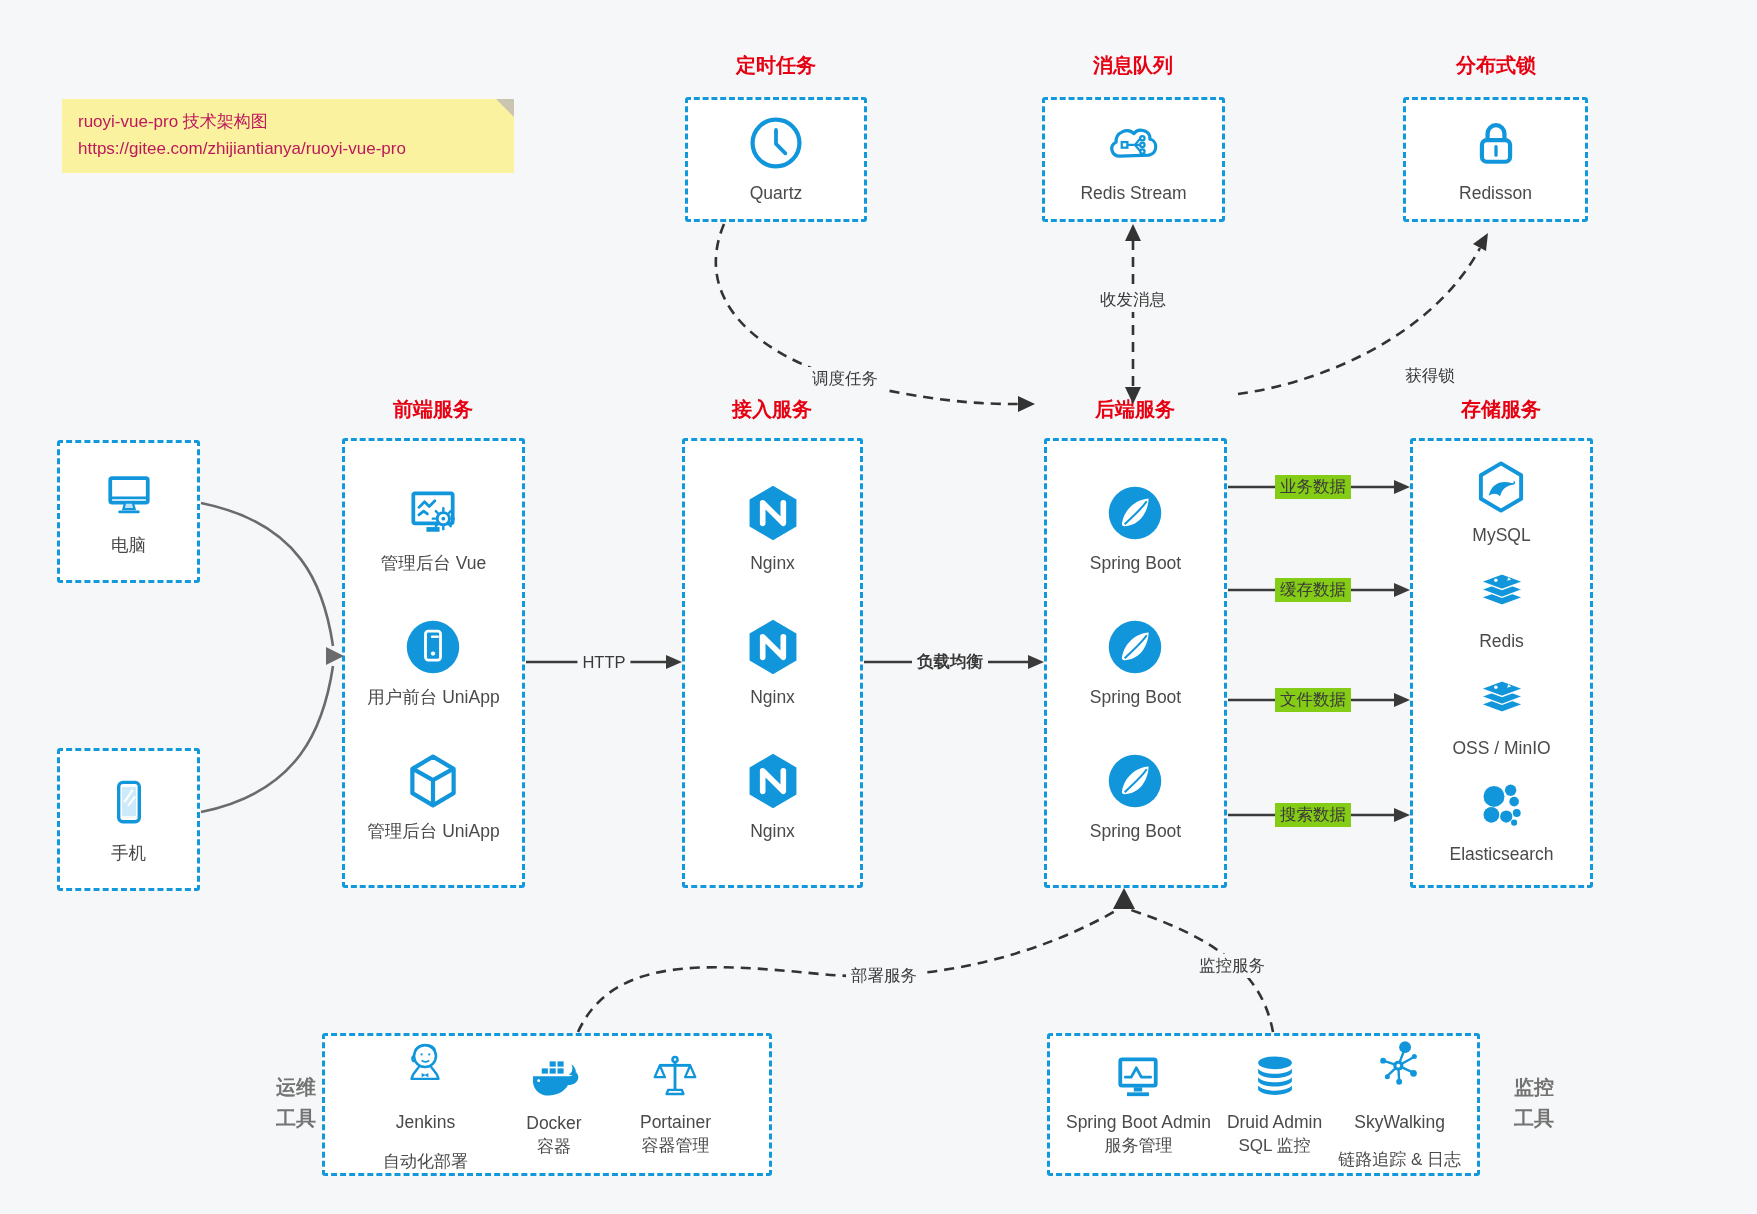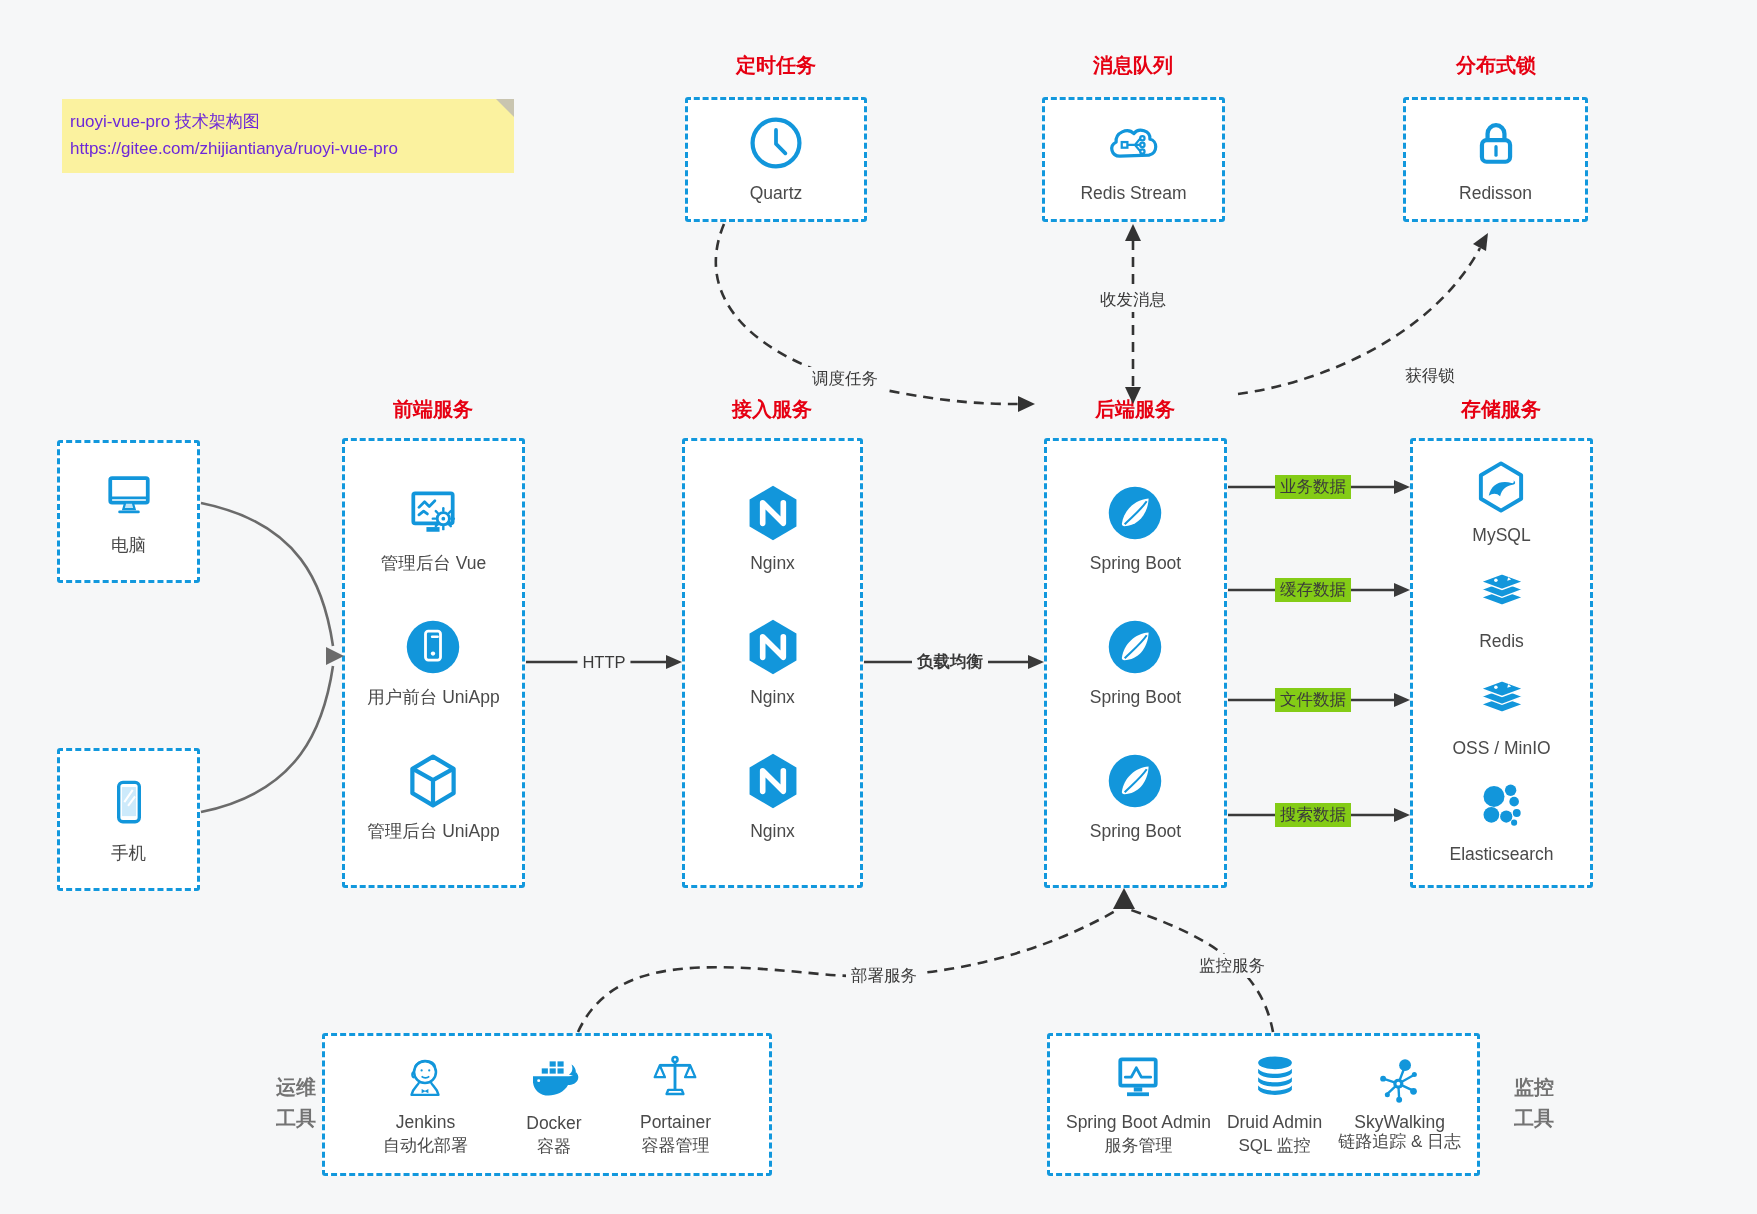--- a/index.html
+++ b/index.html
@@ -1,19 +1,19 @@
 <!DOCTYPE html>
 <html><head>
 <meta charset="utf-8">
 <style>
   html,body { margin:0; padding:0; background:#f6f7f8; font-family:"Liberation Sans", sans-serif; }
   #canvas { position:relative; width:1757px; height:1214px; background:#f6f7f8; overflow:hidden; }
 
   .note { position:absolute; left:62px; top:99px; width:452px; height:74px; background:#fbf29f;
-          color:#6d28d9; font-size:17px; line-height:1.6; padding:9px 0 0 8px; box-sizing:border-box; z-index:2; }
+          color:#be185d; font-size:17px; line-height:1.6; padding:9px 0 0 16px; box-sizing:border-box; z-index:2; }
   .note .fold { position:absolute; top:0; right:0; width:0; height:0;
                 border-top:18px solid #c9c5b0; border-left:18px solid transparent; }
 
   .dbox { position:absolute; border:3px dashed #1298dd; background:#ffffff; border-radius:3px;
           box-sizing:border-box; z-index:2; display:flex; }
   .vcol  { flex-direction:column; justify-content:space-evenly; align-items:center; }
   .hrow  { flex-direction:row; justify-content:space-evenly; align-items:center; }
 
   .unit { display:flex; flex-direction:column; align-items:center; gap:9px; }
   .unit .icon { width:60px; height:60px; }
@@ -286,21 +286,21 @@
             <circle cx="38" cy="44" r="7"></circle>
             <circle cx="50" cy="40" r="4.5"></circle>
             <circle cx="47" cy="51" r="3.5"></circle>
           </svg>
       </div>
       <div class="itm-label">Elasticsearch</div>
     </div>
   </div>
 
   <div class="dbox hrow" style="left:322px; top:1033px; width:450px; height:143px;">
-    <div class="unit" style="gap:6px;">
+    <div class="unit" style="gap:22px;">
       <div class="icon" style="width:54px;height:54px;">
         <svg viewBox="0 0 64 64" fill="none" stroke="#1296db">
           <circle cx="32" cy="25" r="13" stroke-width="3"></circle>
           <path d="M20 19 C24 10 42 9 44 19" stroke-width="2.6"></path>
           <path d="M19 25 C16 25 16 31 19.5 31.5" stroke-width="2.4"></path>
           <path d="M16 52 C18 43 24 41 25 37 M48 52 C46 43 40 41 39 37 M16 52 H48" stroke-width="2.8" stroke-linecap="round"></path>
           <circle cx="28" cy="23" r="1.3" fill="#1296db" stroke="none"></circle>
             <circle cx="37" cy="23" r="1.3" fill="#1296db" stroke="none"></circle>
           <path d="M28 30 C30.5 32.5 34.5 32.5 37 30" stroke-width="2"></path>
           <path d="M28 45 l4 2 4 -2 v5 l-4 -2 -4 2 z" fill="#1296db" stroke="none"></path>
@@ -361,21 +361,21 @@
         <svg viewBox="0 0 64 64" fill="#1296db">
           <ellipse cx="32" cy="14" rx="20" ry="7.5"></ellipse>
           <path d="M12 21 C18 29 46 29 52 21 L52 26 C46 34 18 34 12 26 Z"></path>
           <path d="M12 31 C18 39 46 39 52 31 L52 36 C46 44 18 44 12 36 Z"></path>
           <path d="M12 41 C18 49 46 49 52 41 L52 46 C46 54 18 54 12 46 Z"></path>
         </svg>
       </div>
       <div class="itm-label">Druid Admin</div>
       <div class="sub-label" style="margin-top:-6px;">SQL 监控</div>
     </div>
-    <div class="unit" style="gap:2px;">
+    <div class="unit" style="gap:20px;">
       <div class="icon" style="width:54px;height:54px;">
         <svg viewBox="0 0 64 64">
           <g stroke="#1296db" stroke-width="2.8">
             <path d="M30 34 L38 13 M30 34 L12 28 M30 34 L17 46 M30 34 L31 52 M30 34 L47 42 M30 34 L48 24"></path>
           </g>
           <g fill="#1296db">
             <circle cx="38" cy="12" r="7"></circle>
               <circle cx="30" cy="34" r="6"></circle>
               <circle cx="12" cy="28" r="3.5"></circle>
             <circle cx="17" cy="47" r="3"></circle>

